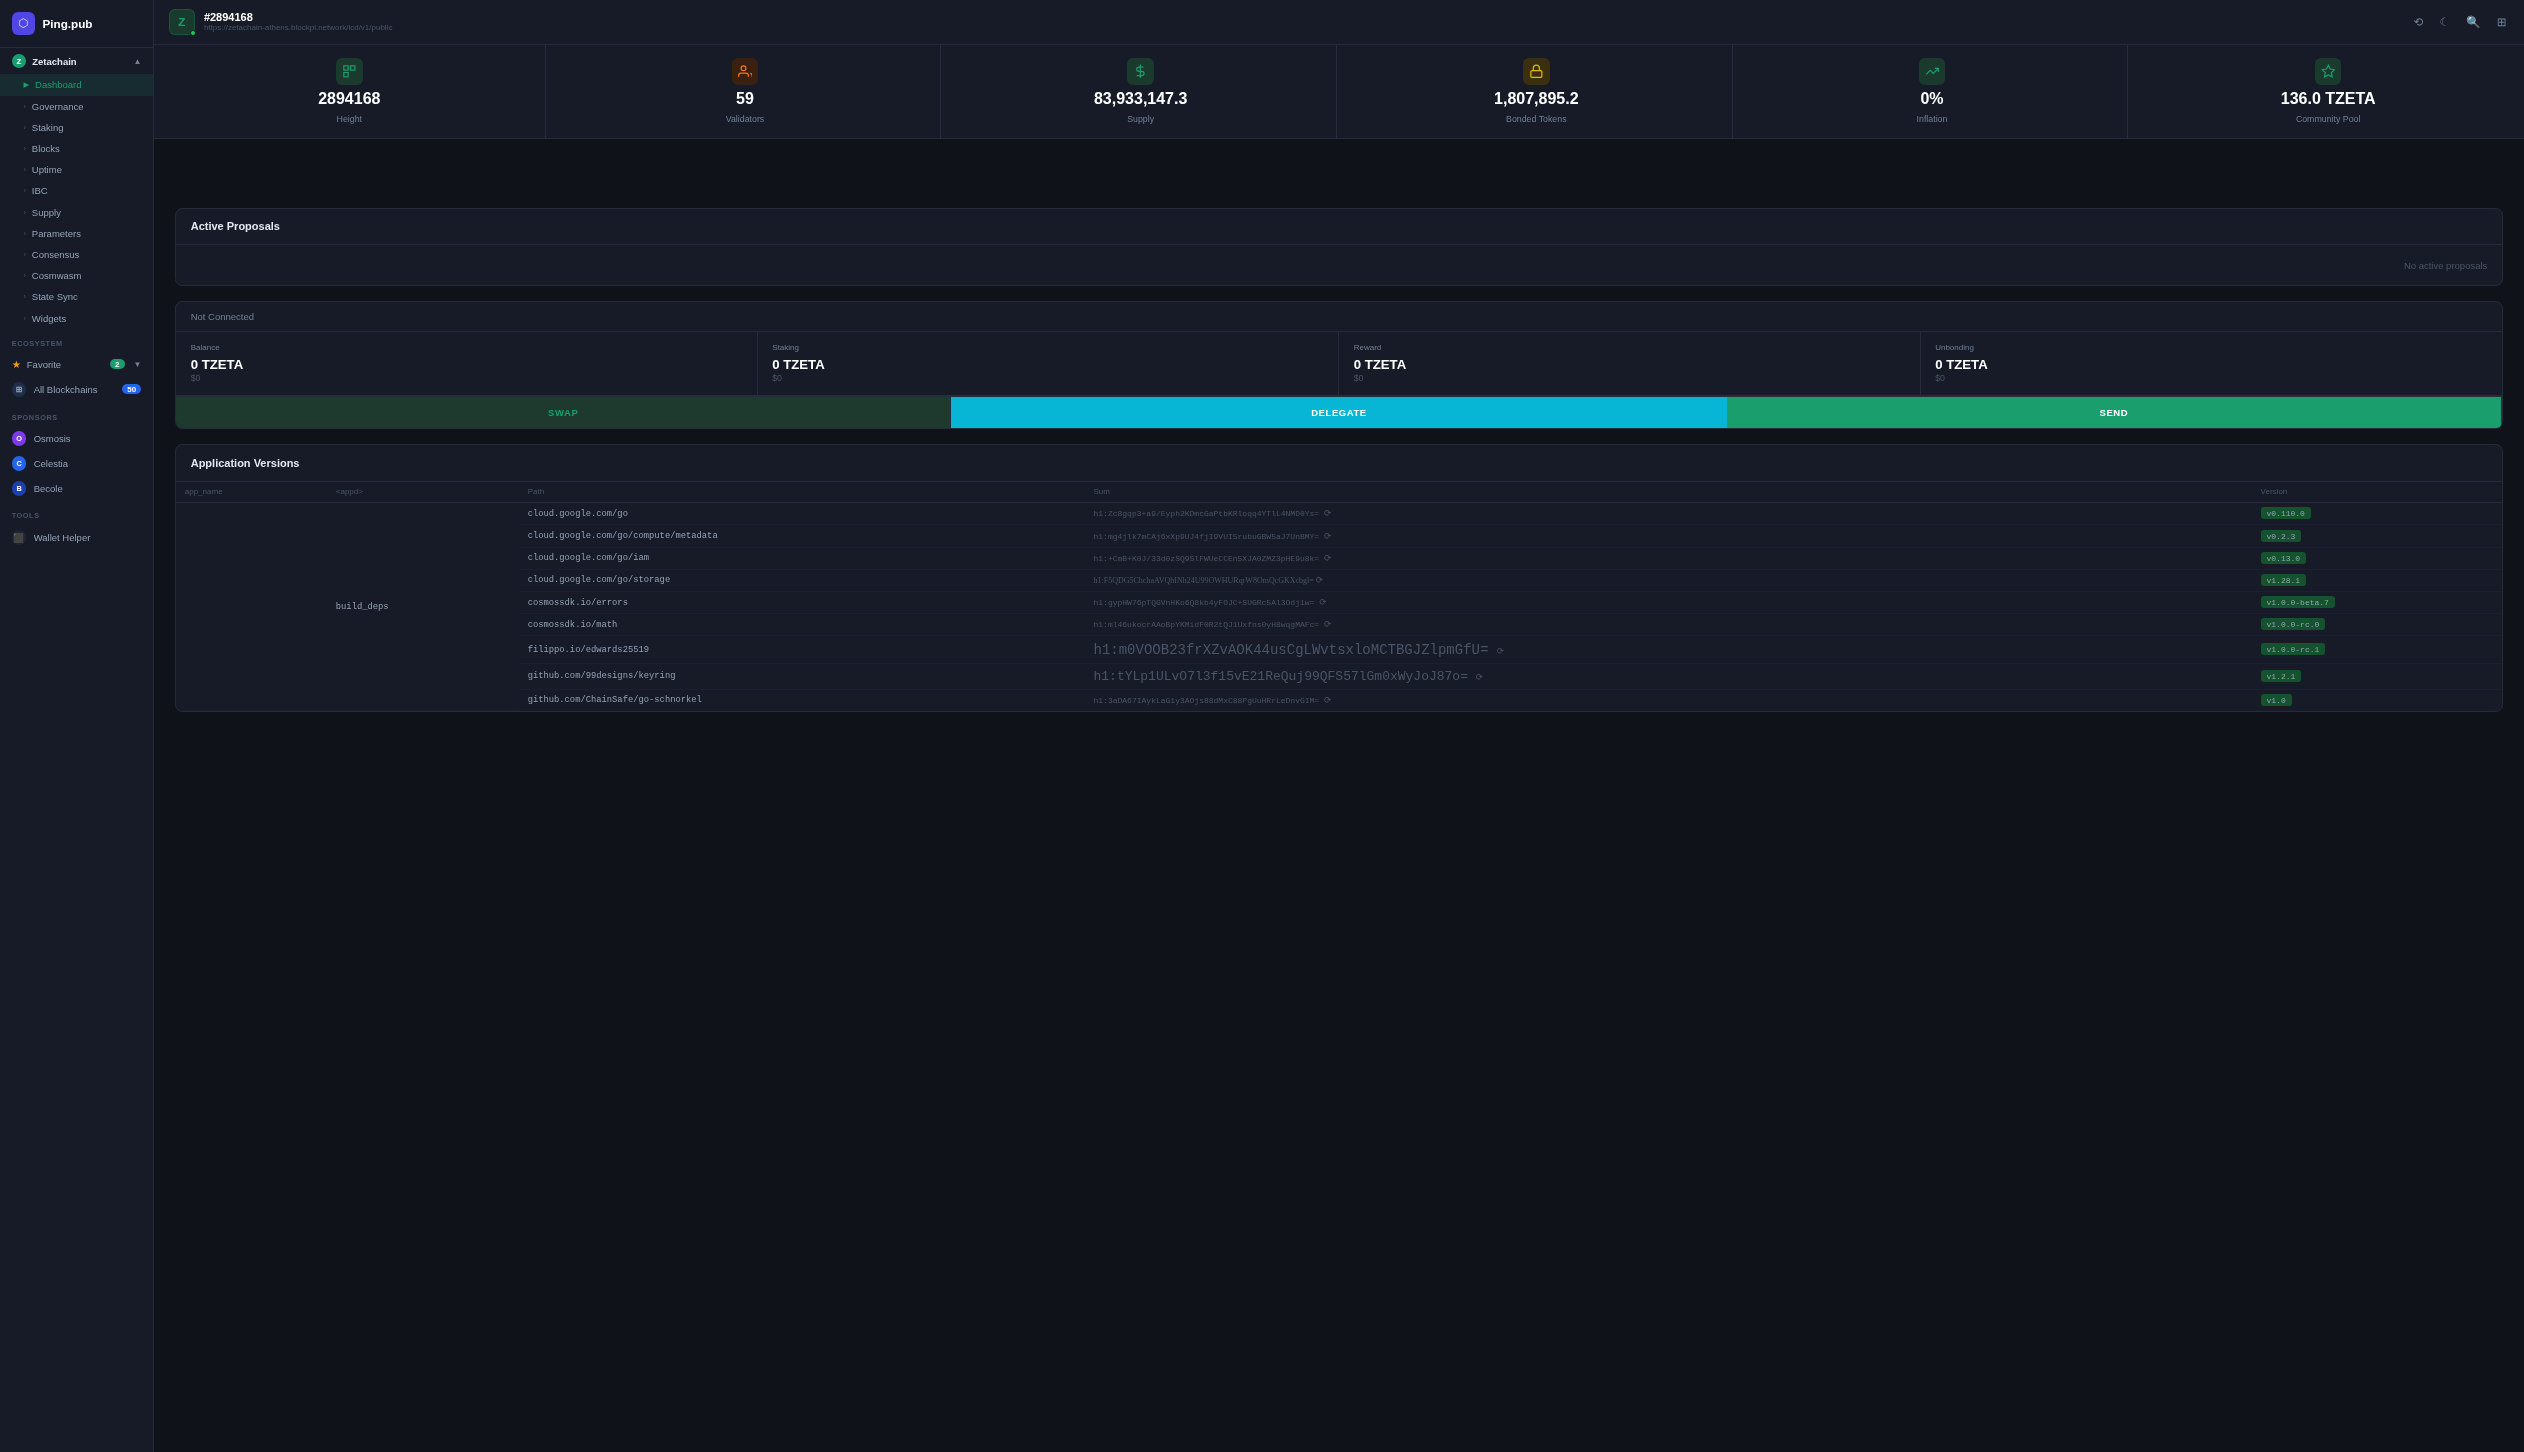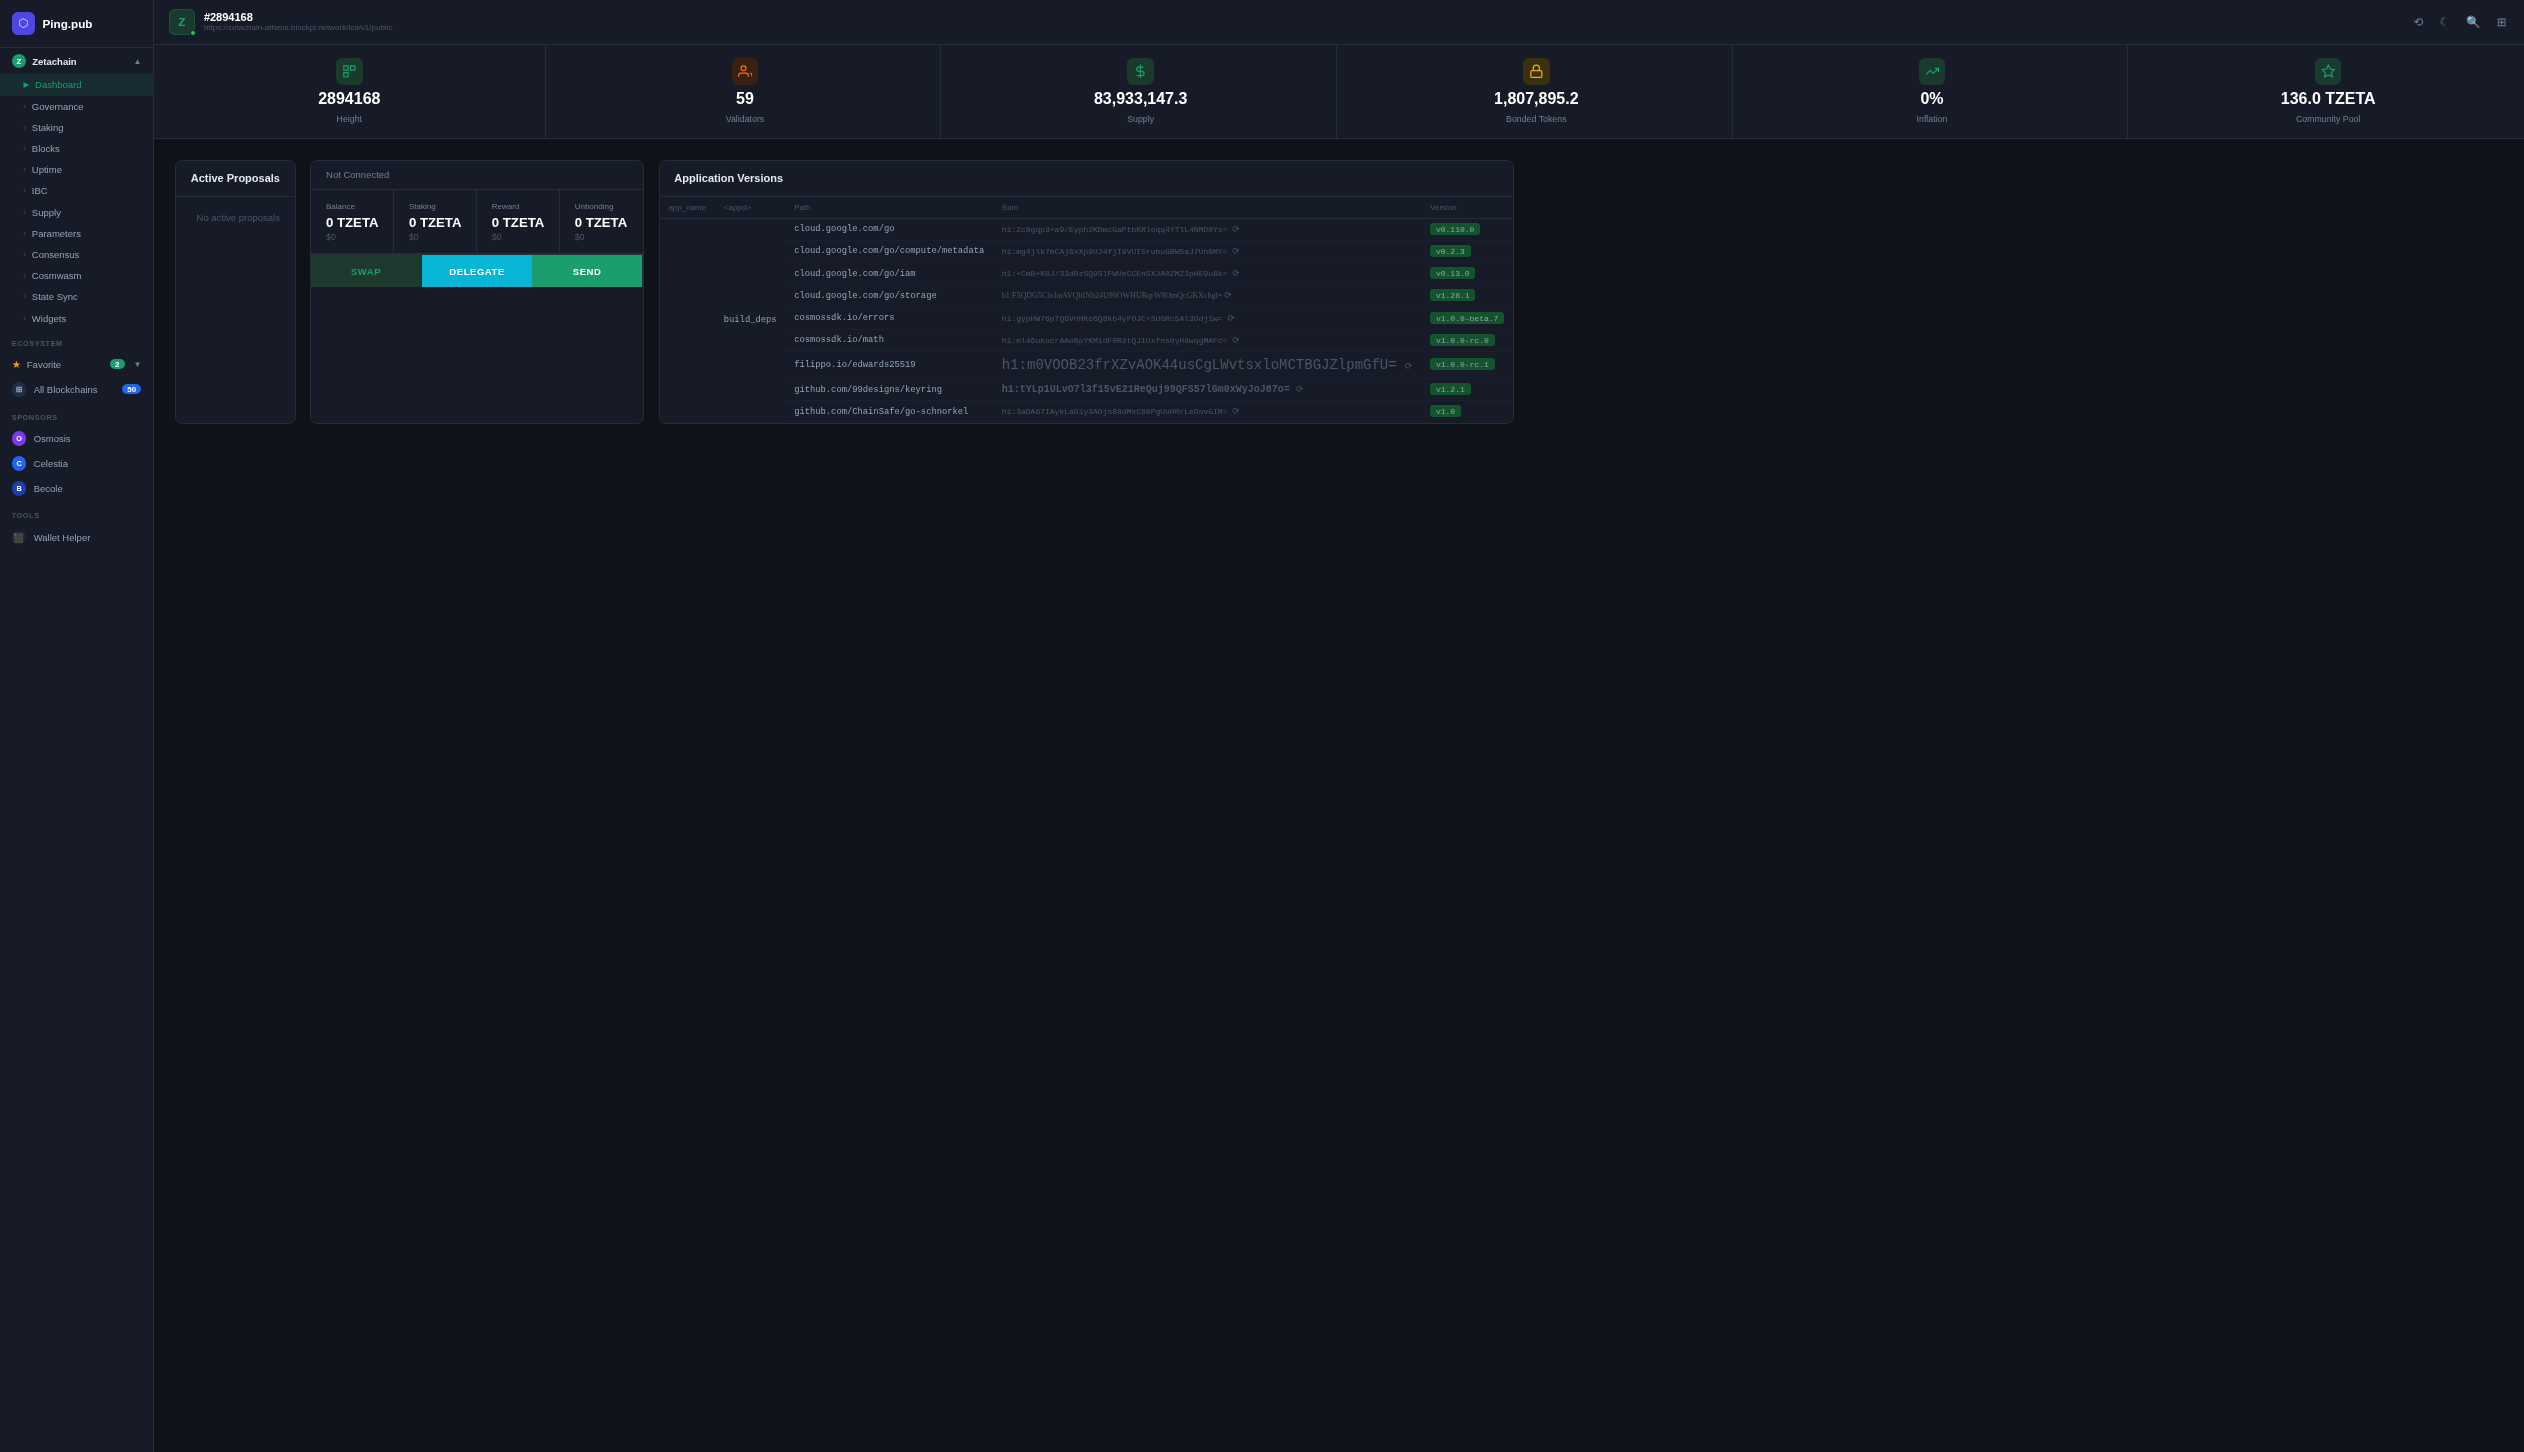--- a/index.html
+++ b/index.html
@@ -233,22 +233,23 @@
     }
     .stat-label {
       font-size: 8.8px;
       color: #718096;
     }
 
     
     .content {
       padding: 21px;
       display: flex;
-      flex-direction: row;
+      flex-direction: column;
       gap: 14.7px;
+      margin-top: 48px;
     }
 
     .section-card {
       background: #161b27;
       border-radius: 7.3px;
       border: 0.7px solid #252d3d;
       overflow: hidden;
     }
     .section-header {
       padding: 11.7px 14.7px;
@@ -607,21 +608,21 @@
                 <td><span style="color: rgb(74, 85, 104); font-size: 8px;">h1:ml46ukocrAAoBpYKMidF0R2tQJ1Uxfns0yH8wqgMAFc= </span><span class="refresh-icon">⟳</span></td>
                 <td><span class="version-badge">v1.0.0-rc.0</span></td>
               </tr>
               <tr>
                 <td style="color: rgb(148, 163, 184);">filippo.io/edwards25519</td>
                 <td><span style="color: rgb(74, 85, 104); font-size: 14px;">h1:m0VOOB23frXZvAOK44usCgLWvtsxloMCTBGJZlpmGfU= </span><span class="refresh-icon">⟳</span></td>
                 <td><span class="version-badge">v1.0.0-rc.1</span></td>
               </tr>
               <tr>
                 <td style="color: rgb(148, 163, 184);">github.com/99designs/keyring</td>
-                <td><span style="color: rgb(74, 85, 104); font-size: 10px; font-weight: bold;">h1:tYLp1ULvO7l3f15vE21ReQuj99QFS57lGm0xWyJoJ87o= </span><span class="refresh-icon">⟳</span></td>
+                <td><span style="color: rgb(74, 85, 104); font-size: 13px;">h1:tYLp1ULvO7l3f15vE21ReQuj99QFS57lGm0xWyJoJ87o= </span><span class="refresh-icon">⟳</span></td>
                 <td><span class="version-badge">v1.2.1</span></td>
               </tr>
               <tr>
                 <td style="color: rgb(148, 163, 184);">github.com/ChainSafe/go-schnorkel</td>
                 <td><span style="color: rgb(74, 85, 104); font-size: 8px;">h1:3aDA67IAykLaG1y3AOjs88dMxC88PgUuHRrLeDnvGIM= </span><span class="refresh-icon">⟳</span></td>
                 <td><span class="version-badge">v1.0</span></td>
               </tr>
             </tbody>
         </table>
       </div>

